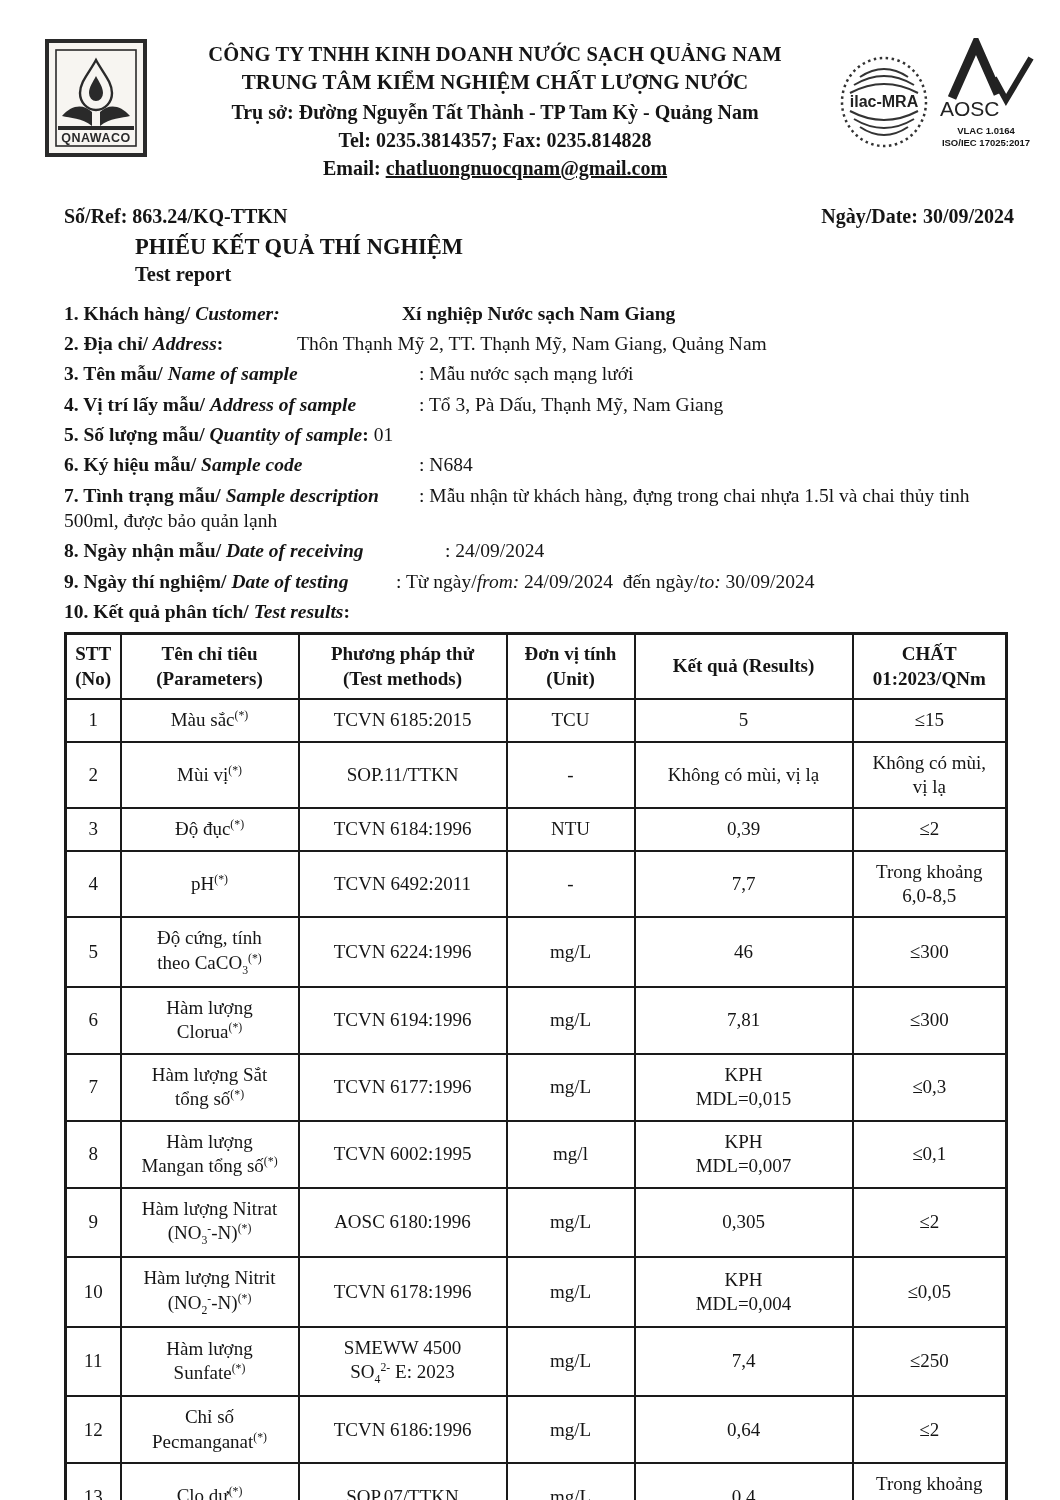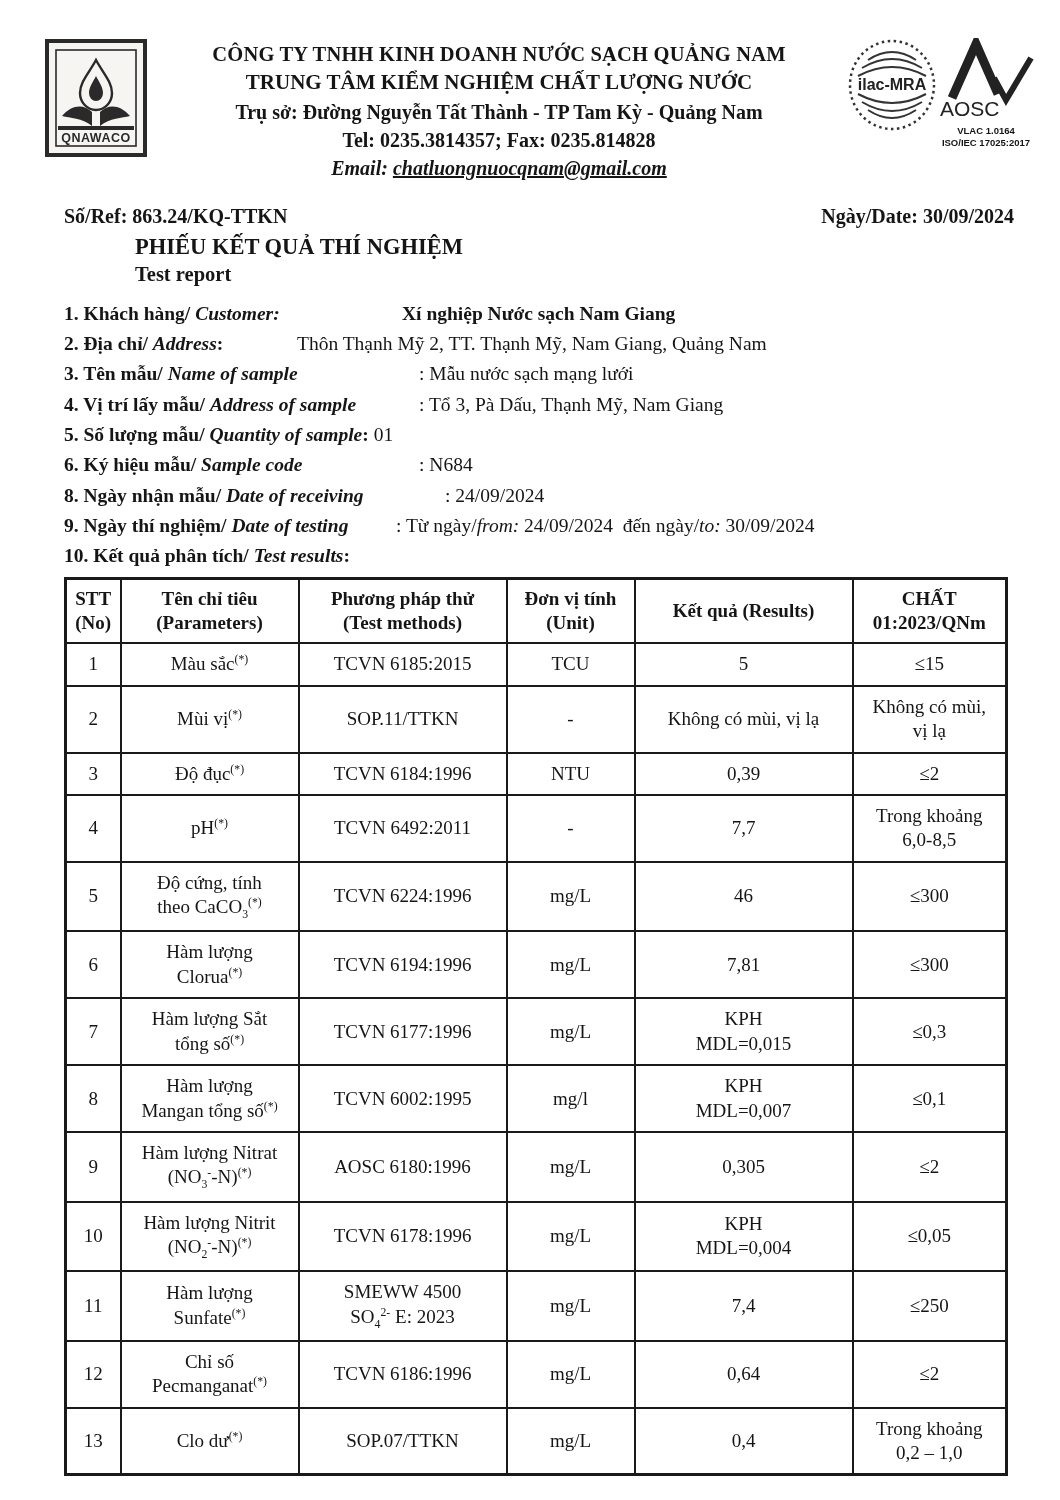--- a/index.html
+++ b/index.html
@@ -9,23 +9,23 @@
     color:#151515; font-family:"Liberation Serif", serif; overflow:hidden; position:relative;
   }
   
   .doc-header { display:flex; align-items:flex-start; padding:38px 26px 0 44px; }
   .logo-left { width:108px; flex:0 0 auto; }
   .header-center { flex:1 1 auto; text-align:center; padding:4px 4px 0 4px; line-height:1.22; }
   .co-line1 { font-size:20.5px; font-weight:bold; letter-spacing:.2px; }
   .co-line2 { font-size:21px;  font-weight:bold; margin-top:3px; }
   .co-line3 { font-size:20px;  font-weight:bold; margin-top:4px; }
   .co-line4 { font-size:20px;  font-weight:bold; margin-top:4px; }
-  .co-line5 { font-size:20px;  font-weight:bold; margin-top:4px;font-style:italic; }
+  .co-line5 { font-size:20px;  font-weight:bold; margin-top:4px; }
   .email-link { text-decoration:underline; color:inherit; }
-  .logo-right { flex:0 0 auto; display:flex; align-items:flex-start; padding-top:0; }
+  .logo-right { flex:0 0 auto; display:flex; gap:8px; align-items:flex-end; padding-top:0; }
   .aosc-wrap { text-align:center; width:96px; }
   .aosc-cert { font-family:"Liberation Sans", sans-serif; font-weight:bold; font-size:9.5px; line-height:1.25; margin-top:1px; }
   
   .ref-row { display:flex; justify-content:space-between; padding:24px 46px 0 64px;
              font-size:20px; font-weight:bold;gap:28px; }
   
   .title-wrap { text-align:left; padding-left:135px; margin-top:5px; line-height:1.25; }
   .title    { font-size:22.5px; font-weight:bold; }
   .subtitle { font-size:20.5px; font-weight:bold; margin-top:1px; }
   
@@ -108,20 +108,21 @@
     <div class="subtitle">Test report</div>
   </div>
 
   <div class="info">
     <div class="info-line"><span class="info-label lw-1">1. Khách hàng/ <i>Customer:</i></span><span class="info-value"><b>Xí nghiệp Nước sạch Nam Giang</b></span></div>
     <div class="info-line"><span class="info-label lw-2">2. Địa chỉ/ <i>Address</i>:</span><span class="info-value">Thôn Thạnh Mỹ 2, TT. Thạnh Mỹ, Nam Giang, Quảng Nam</span></div>
     <div class="info-line"><span class="info-label lw-3">3. Tên mẫu/ <i>Name of sample</i></span><span class="info-value">: Mẫu nước sạch mạng lưới</span></div>
     <div class="info-line"><span class="info-label lw-3">4. Vị trí lấy mẫu/ <i>Address of sample</i></span><span class="info-value">: Tổ 3, Pà Dấu, Thạnh Mỹ, Nam Giang</span></div>
     <div class="info-line"><span class="info-label">5. Số lượng mẫu/ <i>Quantity of sample</i>:</span> <span class="info-value">01</span></div>
     <div class="info-line"><span class="info-label lw-3">6. Ký hiệu mẫu/ <i>Sample code</i></span><span class="info-value">: N684</span></div>
+    <div class="info-line"><span class="info-label lw-3">7. Tình trạng mẫu/ <i>Sample description</i></span><span class="info-value">: Mẫu nhận từ khách hàng, đựng trong chai nhựa 1.5l và chai thủy tinh 500ml, được bảo quản lạnh</span></div>
     <div class="info-line"><span class="info-label lw-8">8. Ngày nhận mẫu/ <i>Date of receiving</i></span><span class="info-value">: 24/09/2024</span></div>
     <div class="info-line"><span class="info-label lw-9">9. Ngày thí nghiệm/ <i>Date of testing</i></span><span class="info-value">: Từ ngày/<i>from:</i> 24/09/2024&nbsp; đến ngày/<i>to:</i> 30/09/2024</span></div>
     <div class="info-line"><span class="info-label">10. Kết quả phân tích/ <i>Test results</i>:</span></div>
   </div>
 
   <table class="results-table">
     <colgroup>
       <col style="width:55px">
         <col style="width:178px">
         <col style="width:208px">

